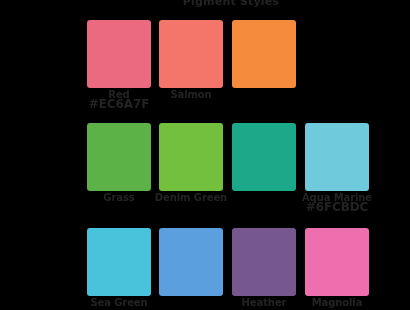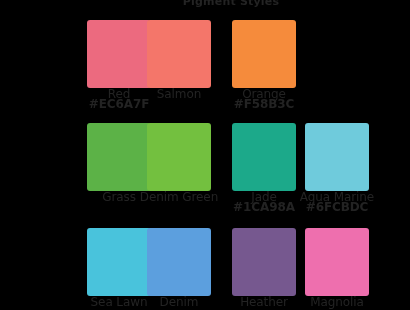--- a/index.html
+++ b/index.html
@@ -52,21 +52,21 @@
   .palette-row.row-1 { top: 103px; }
   .palette-row.row-2 { top: 208px; }
 
   .swatch-cell {
     position: absolute;
     top: 0;
     width: 64px;
     height: 68px;
   }
   .swatch-cell.col-0 { left: 0px; }
-  .swatch-cell.col-1 { left: 60px; padding-left: 41px; }
+  .swatch-cell.col-1 { left: 72px; padding-left: 41px; }
   .swatch-cell.col-2 { left: 145px; }
   .swatch-cell.col-3 { left: 218px; }
 
   .swatch-chip {
     position: absolute;
     top: 0;
     left: 0;
     width: 64px;
     height: 68px;
     border-radius: 3px;
@@ -74,22 +74,22 @@
   .swatch-caption {
     position: absolute;
     top: 70px;
     left: -12px;
     width: 88px;
     text-align: center;
     line-height: 9px;
   }
   .swatch-name {
     display: block;
-    font-size: 12px;
-    font-weight: normal;
+    font-size: 10px;
+    font-weight: bold;
     color: #232323;
     white-space: nowrap;
     letter-spacing: -0.1px;
   }
   .swatch-value {
     display: block;
     font-size: 12px;
     font-weight: bold;
     color: #232323;
     white-space: nowrap;
@@ -115,70 +115,58 @@
         </div>
       </div>
       <div class="swatch-cell col-1">
         <div class="swatch-chip" style="background-color: rgb(244, 118, 106);"></div>
         <div class="swatch-caption">
           <span class="swatch-name">Salmon</span>
         </div>
       </div>
       <div class="swatch-cell col-2">
         <div class="swatch-chip" style="background-color: rgb(245, 139, 60);"></div>
-        <div class="swatch-caption">
-          <span class="swatch-name">Orange</span>
-          <span class="swatch-value">#F58B3C</span>
-        </div>
       </div>
     </div>
 
     <div class="palette-row row-1">
       <div class="swatch-cell col-0">
         <div class="swatch-chip" style="background-color: rgb(92, 178, 71);"></div>
         <div class="swatch-caption">
           <span class="swatch-name">Grass</span>
         </div>
       </div>
       <div class="swatch-cell col-1">
         <div class="swatch-chip" style="background-color: rgb(115, 192, 63);"></div>
         <div class="swatch-caption">
           <span class="swatch-name">Denim Green</span>
         </div>
       </div>
       <div class="swatch-cell col-2">
         <div class="swatch-chip" style="background-color: rgb(28, 169, 138);"></div>
-        <div class="swatch-caption">
-          <span class="swatch-name">Jade</span>
-          <span class="swatch-value">#1CA98A</span>
-        </div>
       </div>
       <div class="swatch-cell col-3">
         <div class="swatch-chip" style="background-color: rgb(111, 203, 220);"></div>
         <div class="swatch-caption">
           <span class="swatch-name">Aqua Marine</span>
           <span class="swatch-value">#6FCBDC</span>
         </div>
       </div>
     </div>
 
     <div class="palette-row row-2">
       <div class="swatch-cell col-0">
         <div class="swatch-chip" style="background-color: rgb(73, 195, 220);"></div>
         <div class="swatch-caption">
-          <span class="swatch-name">Sea Lawn</span>
+          <span class="swatch-name">Sea Green</span>
           <span class="swatch-value"></span>
         </div>
       </div>
       <div class="swatch-cell col-1">
         <div class="swatch-chip" style="background-color: rgb(92, 159, 222);"></div>
-        <div class="swatch-caption">
-          <span class="swatch-name">Denim</span>
-          <span class="swatch-value"></span>
-        </div>
       </div>
       <div class="swatch-cell col-3">
         <div class="swatch-chip" style="background-color: rgb(238, 111, 174);"></div>
         <div class="swatch-caption">
           <span class="swatch-name">Magnolia</span>
           <span class="swatch-value"></span>
         </div>
       </div>
       <div class="swatch-cell col-2">
         <div class="swatch-chip" style="background-color: rgb(118, 88, 143);"></div>

